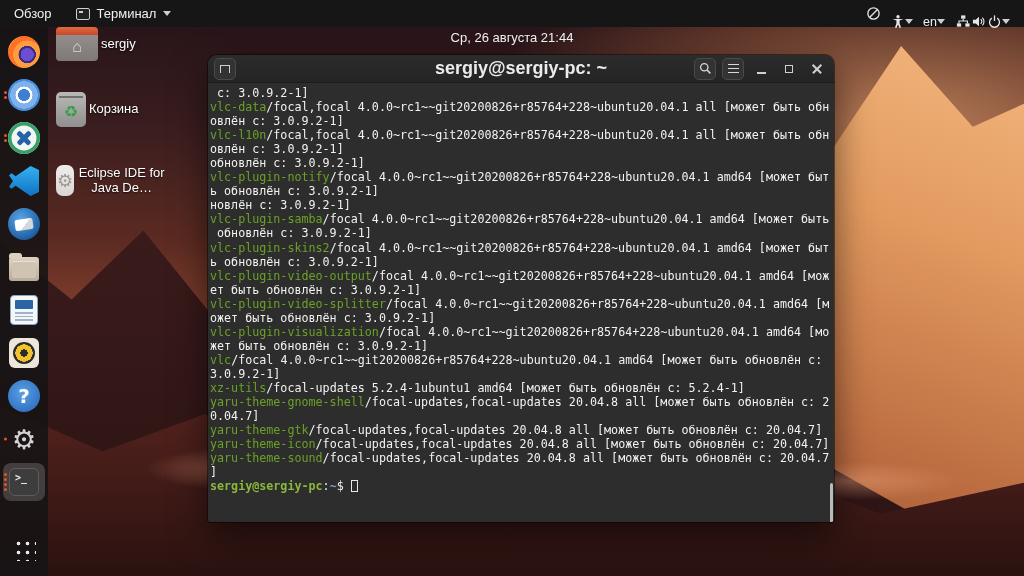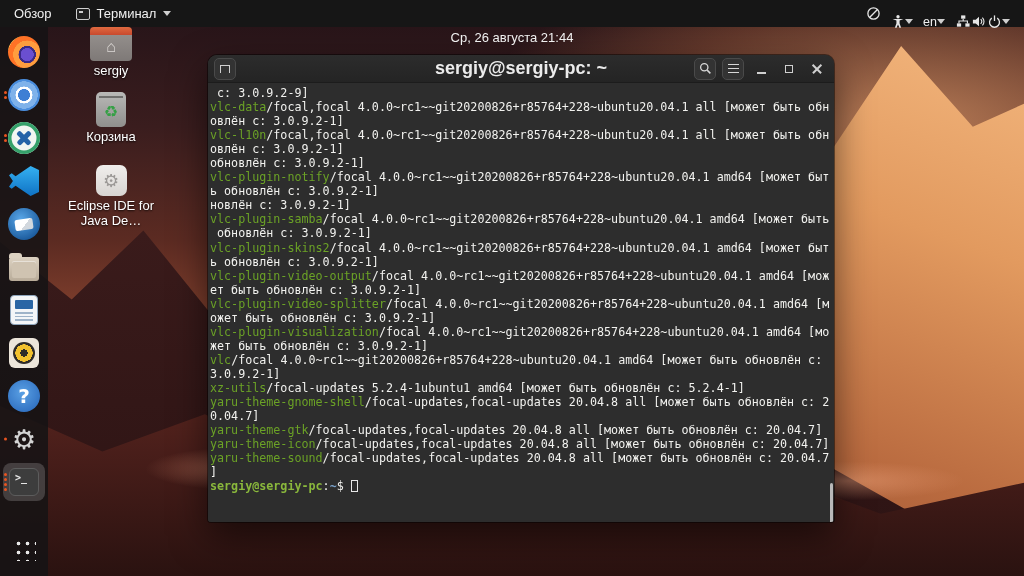--- a/index.html
+++ b/index.html
@@ -60,21 +60,21 @@
   .ic-writer::after { content:""; position:absolute; left:4px; top:16px; right:4px; height:9px; background:repeating-linear-gradient(180deg,#9fb4c9 0 1.5px,transparent 1.5px 3.5px); }
   .ic-rhythmbox { width:30px; height:30px; border-radius:6px; background:#ece5da; }
   .ic-rhythmbox::after { content:""; position:absolute; left:50%; top:50%; transform:translate(-50%,-50%); width:22px; height:22px; border-radius:50%; background:radial-gradient(circle,#2e2b28 0 23%,#f2c12e 24% 55%,#2e2b28 56% 100%); }
   .ic-help { border-radius:50%; background:radial-gradient(circle at 45% 40%,#5aa0e4,#2f6fc0 80%); }
   .ic-help::after { content:"?"; position:absolute; inset:0; display:flex; align-items:center; justify-content:center; color:#fff; font-size:20px; font-weight:bold; font-family:"DejaVu Sans",sans-serif; }
   .ic-settings { display:flex; align-items:center; justify-content:center; color:#d4d4d4; font-size:27px; line-height:1; font-family:"DejaVu Sans",sans-serif; }
   .ic-terminal { width:30px; height:28px; background:#3d3d3d; border:1px solid #5c5c5c; border-radius:6px; }
   .ic-terminal::after { content:">_"; position:absolute; left:5px; top:3px; color:#e6e6e6; font-family:"DejaVu Sans Mono",monospace; font-size:10px; font-weight:bold; }
 
   
-  .desk-item { position:absolute; width:110px; display:flex; flex-direction:column; align-items:center; gap:3px; z-index:10; }
+  .desk-item { position:absolute; width:110px; display:flex; flex-direction:row; align-items:center; gap:3px; z-index:10; }
   .desk-label { color:#fff; font-size:13px; text-align:center; text-shadow:0 1px 2px rgba(0,0,0,.85); line-height:1.15; max-width:108px; }
   .di-folder { width:42px; height:31px; background:linear-gradient(180deg,#97928f,#7e7977); border-radius:4px; position:relative; margin-top:3px; }
   .di-folder::before { content:""; position:absolute; top:-3px; left:0; right:0; height:8px; border-radius:4px 4px 0 0; background:linear-gradient(180deg,#e06a40,#c8492e); }
   .di-folder::after { content:"⌂"; position:absolute; inset:3px 0 0 0; display:flex; align-items:center; justify-content:center; color:#ddd9d6; font-size:16px; }
   .di-trash { width:30px; height:35px; background:linear-gradient(180deg,#b9b9b7,#8f8f8d); border-radius:5px; position:relative; }
   .di-trash::before { content:""; position:absolute; top:4px; left:3px; right:3px; height:2px; background:#6f6f6d; }
   .di-trash::after { content:"♻"; position:absolute; inset:4px 0 0 0; display:flex; align-items:center; justify-content:center; color:#35a045; font-size:16px; }
   .di-eclipse { width:31px; height:31px; background:linear-gradient(180deg,#f0eeec,#d8d5d2); border-radius:7px; position:relative; }
   .di-eclipse::after { content:"⚙"; position:absolute; inset:0; display:flex; align-items:center; justify-content:center; color:#9b9896; font-size:18px; }
 
@@ -259,21 +259,21 @@
         <button class="hb-btn">
             <span class="glyph-max"></span>
           </button>
         <button class="hb-btn">
             <span class="glyph-close"></span>
           </button>
       </div>
     </div>
     <div class="term-body">
       <div>
-          <div class="tline"><span class="c-fg"> c: 3.0.9.2-9]</span></div>
+          <div class="tline"><span class="c-fg"> c: 3.0.9.2-1]</span></div>
           <div class="tline"><span class="c-pkg">vlc-data</span><span class="c-fg">/focal,focal 4.0.0~rc1~~git20200826+r85764+228~ubuntu20.04.1 all [может быть обн</span></div>
           <div class="tline"><span class="c-fg">овлён с: 3.0.9.2-1]</span></div>
           <div class="tline"><span class="c-pkg">vlc-l10n</span><span class="c-fg">/focal,focal 4.0.0~rc1~~git20200826+r85764+228~ubuntu20.04.1 all [может быть обн</span></div>
           <div class="tline"><span class="c-fg">овлён с: 3.0.9.2-1]</span></div>
           <div class="tline"><span class="c-fg">обновлён с: 3.0.9.2-1]</span></div>
           <div class="tline"><span class="c-pkg">vlc-plugin-notify</span><span class="c-fg">/focal 4.0.0~rc1~~git20200826+r85764+228~ubuntu20.04.1 amd64 [может быт</span></div>
           <div class="tline"><span class="c-fg">ь обновлён с: 3.0.9.2-1]</span></div>
           <div class="tline"><span class="c-fg">новлён с: 3.0.9.2-1]</span></div>
           <div class="tline"><span class="c-pkg">vlc-plugin-samba</span><span class="c-fg">/focal 4.0.0~rc1~~git20200826+r85764+228~ubuntu20.04.1 amd64 [может быть</span></div>
           <div class="tline"><span class="c-fg"> обновлён с: 3.0.9.2-1]</span></div>

